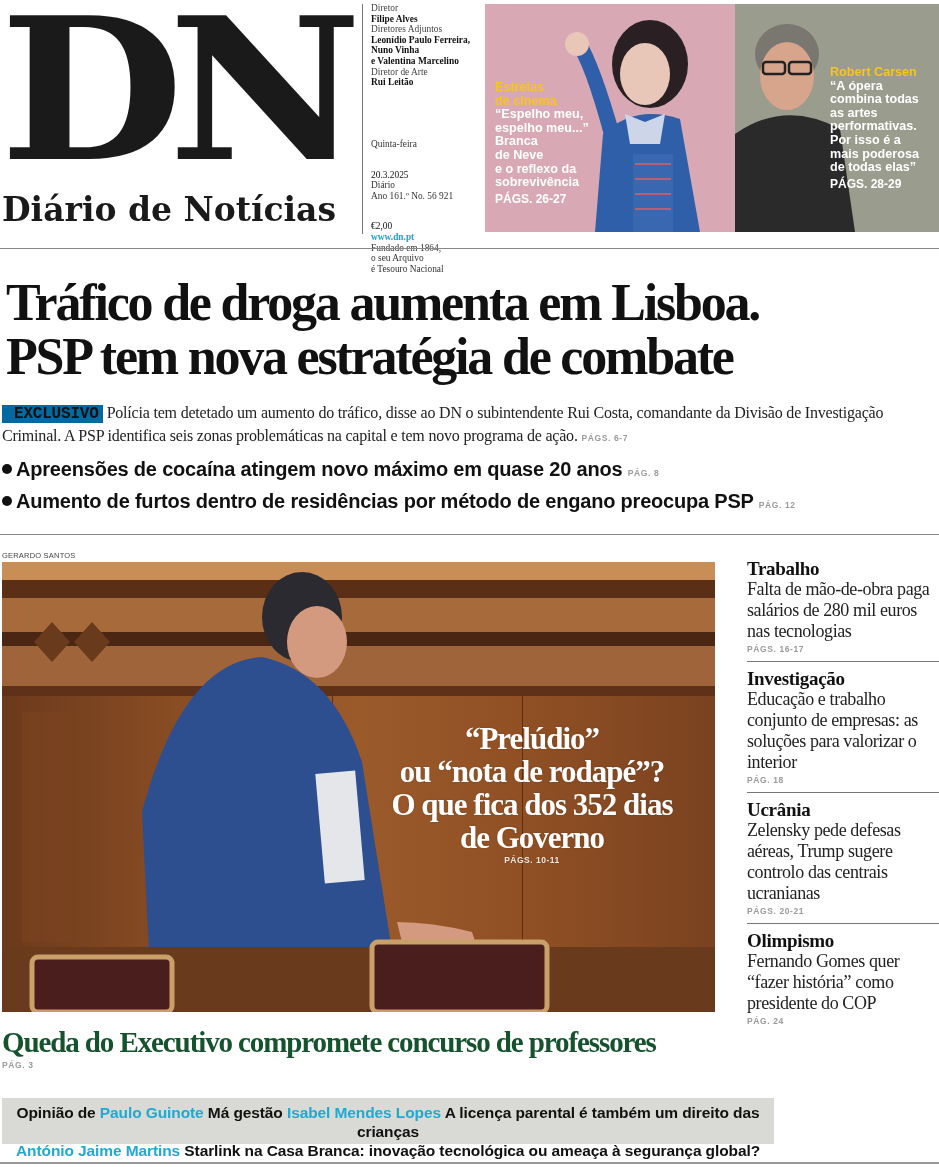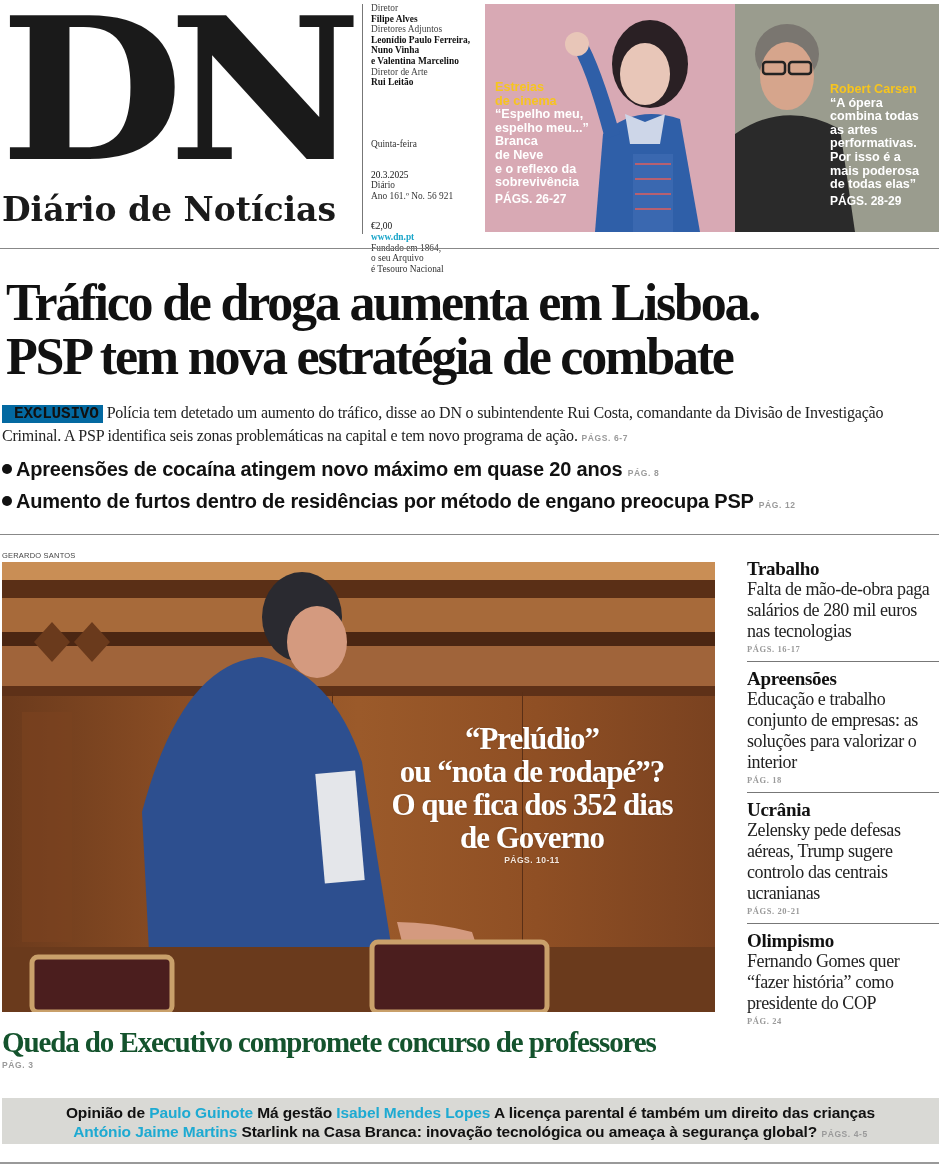--- a/index.html
+++ b/index.html
@@ -45,24 +45,24 @@
 
   .sub-headline { left: 2px; top: 1026px; width: 725px; font-weight: bold; font-size: 29px; line-height: 32px; letter-spacing: -1.1px; color: #14532d; white-space: nowrap; }
   .sub-pg { left: 2px; top: 1060px; }
 
   
   .sidebar { left: 747px; top: 559px; width: 192px; }
   .side-item { border-bottom: 1px solid #777; padding-bottom: 5px; margin-bottom: 7px; }
   .side-item:last-child { border-bottom: none; }
   .side-kicker { font-weight: bold; font-size: 19px; line-height: 20px; color: #111; letter-spacing: -0.3px; }
   .side-body { font-size: 18px; line-height: 21px; color: #222; letter-spacing: -0.4px; }
-  .side-item .pg { display: block; line-height: 14px; font-family: Liberation Serif, serif; }
-
-  
-  .opinion { left: 2px; top: 1098px; width: 937px; height: 46px; background: #d9d9d5; font-family: "Liberation Sans", sans-serif; font-weight: bold; font-size: 15.5px; line-height: 19px; text-align: center; color: #111; padding-top: 5px; box-sizing: border-box; letter-spacing: -0.1px; }
+  .side-item .pg { display: block; line-height: 14px; }
+
+  
+  .opinion { left: 2px; top: 1098px; width: 772px; height: 46px; background: #d9d9d5; font-family: "Liberation Sans", sans-serif; font-weight: bold; font-size: 15.5px; line-height: 19px; text-align: center; color: #111; padding-top: 5px; box-sizing: border-box; letter-spacing: -0.1px; }
   .opinion .au { color: #1eaad2; }
   .rule-bottom { left: 0; top: 1162px; width: 939px; height: 2px; background: #999; }
 </style>
 </head>
 <body>
 
 <div class="abs logo-dn">DN</div>
 <div class="abs logo-name">Diário de Notícias</div>
 <div class="abs masthead-divider"></div>
 
@@ -114,21 +114,21 @@
 </div>
 
 <div class="abs promo-right">
   <svg class="fig" width="204" height="228" viewBox="0 0 204 228">
     <ellipse cx="52" cy="50" rx="32" ry="30" fill="#7a7670"></ellipse>
     <ellipse cx="52" cy="72" rx="27" ry="34" fill="#d6a58c"></ellipse>
     <rect x="28" y="58" width="22" height="12" rx="3" fill="none" stroke="#222" stroke-width="2.5"></rect>
     <rect x="54" y="58" width="22" height="12" rx="3" fill="none" stroke="#222" stroke-width="2.5"></rect>
     <path d="M-10 228 L0 130 Q50 95 105 125 L120 228 Z" fill="#2a2a2a"></path>
   </svg>
-  <div class="abs promo-text" style="left:95px; top:79px; width:108px;">
+  <div class="abs promo-text" style="left:95px; top:62px; width:108px;">
     <div class="promo-kicker">Robert Carsen</div>
     <div>“A ópera</div>
     <div>combina todas</div>
     <div>as artes</div>
     <div>performativas.</div>
     <div>Por isso é a</div>
     <div>mais poderosa</div>
     <div>de todas elas”</div>
     <div class="promo-pages">PÁGS. 28-29</div>
   </div>
@@ -195,21 +195,21 @@
 <div class="abs sub-headline">Queda do Executivo compromete concurso de professores</div>
 <div class="abs pg sub-pg">PÁG. 3</div>
 
 <div class="abs sidebar">
   <div class="side-item">
     <div class="side-kicker">Trabalho</div>
     <div class="side-body">Falta de mão-de-obra paga salários de 280 mil euros nas tecnologias</div>
     <span class="pg">PÁGS. 16-17</span>
   </div>
   <div class="side-item">
-    <div class="side-kicker">Apreensões</div>
+    <div class="side-kicker">Investigação</div>
     <div class="side-body">Educação e trabalho conjunto de empresas: as soluções para valorizar o interior</div>
     <span class="pg">PÁG. 18</span>
   </div>
   <div class="side-item">
     <div class="side-kicker">Ucrânia</div>
     <div class="side-body">Zelensky pede defesas aéreas, Trump sugere controlo das centrais ucranianas</div>
     <span class="pg">PÁGS. 20-21</span>
   </div>
   <div class="side-item">
     <div class="side-kicker">Olimpismo</div>

